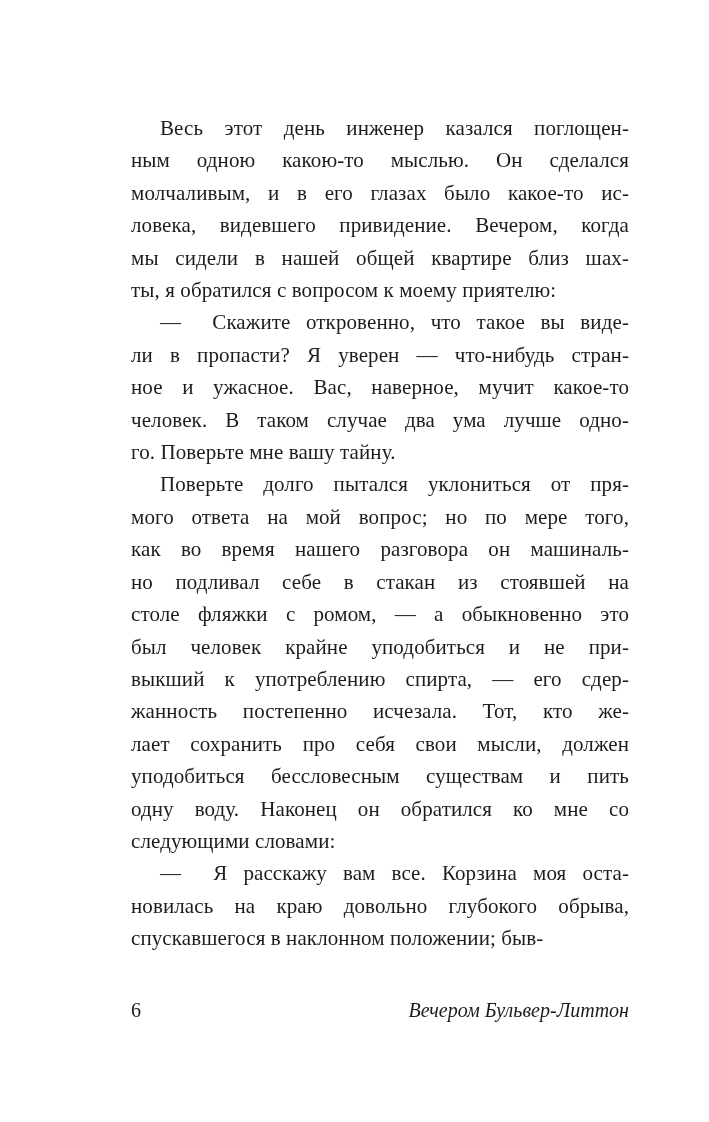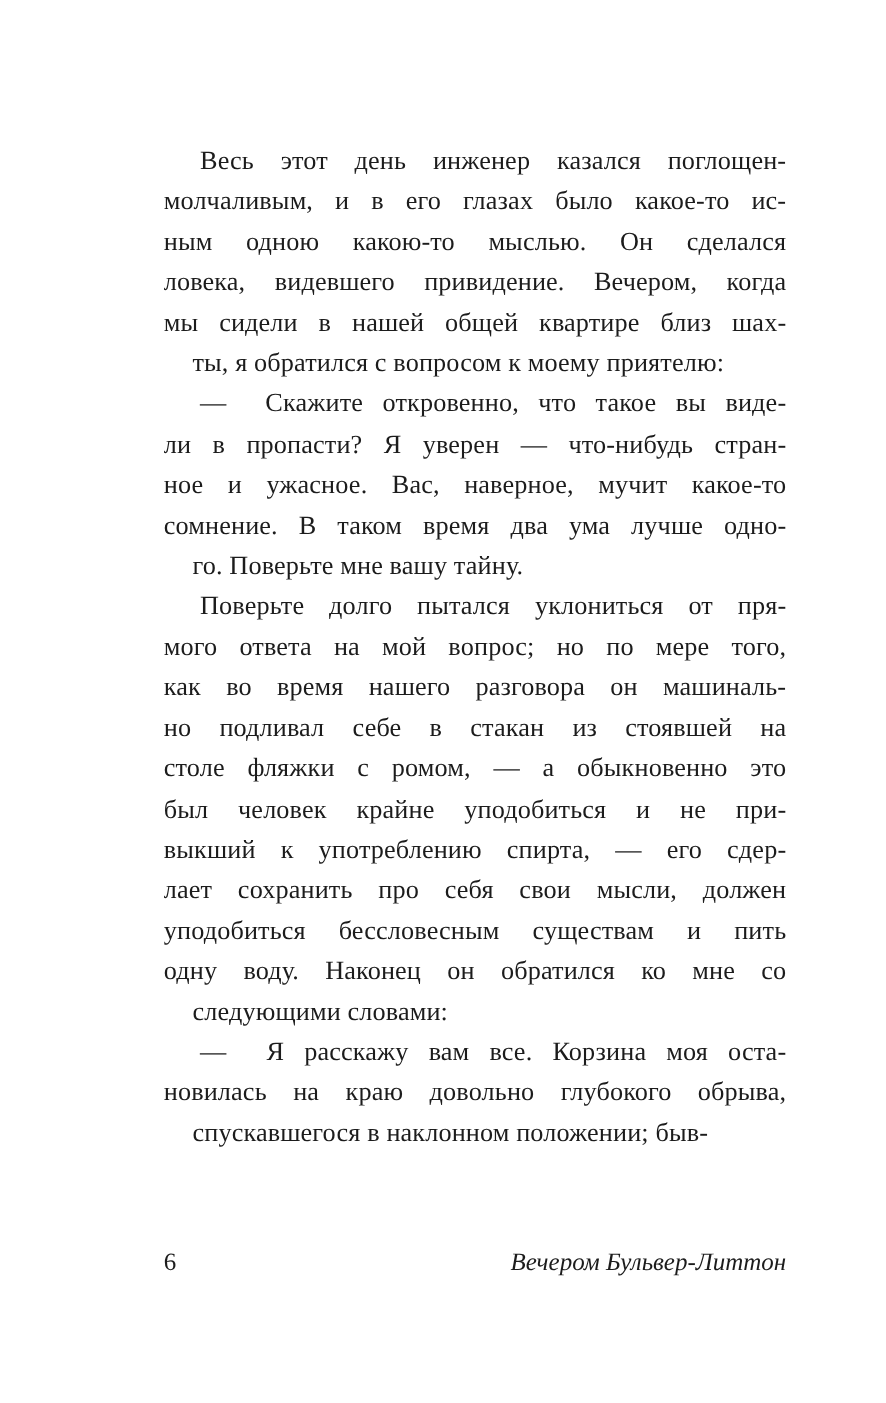--- a/index.html
+++ b/index.html
@@ -27,21 +27,21 @@
   }
   .para { margin: 0; padding: 0; }
   .line {
     text-align: justify;
     text-align-last: justify;
     -moz-text-align-last: justify;
     white-space: normal;
     min-height: 32.4px;
   }
   .line.first { text-indent: 29px; }
-  .line.last  { text-align-last: left; margin-left: 23px; -moz-text-align-last: left; }
+  .line.last  { text-align-last: left; -moz-text-align-last: left; }
   .footer {
     position: absolute;
     left: 131px;
     width: 498px;
     top: 996px;
     font-size: 20px;
     line-height: 28px;
     display: flex;
     justify-content: space-between;
     align-items: baseline;
@@ -49,41 +49,42 @@
   .page-number { font-style: normal; }
   .footer-author { font-style: italic; }
 </style>
 </head>
 <body>
 
 <div class="book-page">
   <div class="text-block">
       <div class="para">
         <div class="line first">Весь этот день инженер казался поглощен-</div>
+        <div class="line">ным одною какою-то мыслью. Он сделался</div>
         <div class="line">молчаливым, и в его глазах было какое-то ис-</div>
-        <div class="line">ным одною какою-то мыслью. Он сделался</div>
         <div class="line">ловека, видевшего привидение. Вечером, когда</div>
         <div class="line">мы сидели в нашей общей квартире близ шах-</div>
         <div class="line last">ты, я обратился с вопросом к моему приятелю:</div>
       </div>
       <div class="para">
         <div class="line first">—&nbsp; Скажите откровенно, что такое вы виде-</div>
         <div class="line">ли в пропасти? Я уверен — что-нибудь стран-</div>
         <div class="line">ное и ужасное. Вас, наверное, мучит какое-то</div>
-        <div class="line">сомнение. В таком время два ума лучше одно-</div>
+        <div class="line">человек. В таком случае два ума лучше одно-</div>
         <div class="line last">го. Поверьте мне вашу тайну.</div>
       </div>
       <div class="para">
         <div class="line first">Поверьте долго пытался уклониться от пря-</div>
         <div class="line">мого ответа на мой вопрос; но по мере того,</div>
         <div class="line">как во время нашего разговора он машиналь-</div>
         <div class="line">но подливал себе в стакан из стоявшей на</div>
         <div class="line">столе фляжки с ромом, — а обыкновенно это</div>
         <div class="line">был человек крайне уподобиться и не при-</div>
         <div class="line">выкший к употреблению спирта, — его сдер-</div>
+        <div class="line">жанность постепенно исчезала. Тот, кто же-</div>
         <div class="line">лает сохранить про себя свои мысли, должен</div>
         <div class="line">уподобиться бессловесным существам и пить</div>
         <div class="line">одну воду. Наконец он обратился ко мне со</div>
         <div class="line last">следующими словами:</div>
       </div>
       <div class="para">
         <div class="line first">—&nbsp; Я расскажу вам все. Корзина моя оста-</div>
         <div class="line">новилась на краю довольно глубокого обрыва,</div>
         <div class="line last">спускавшегося в наклонном положении; быв-</div>
       </div>

